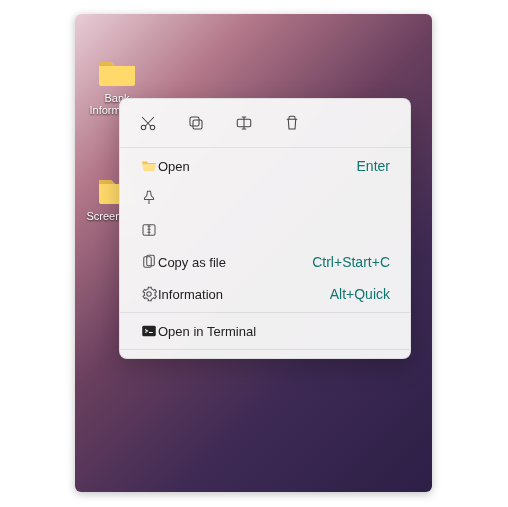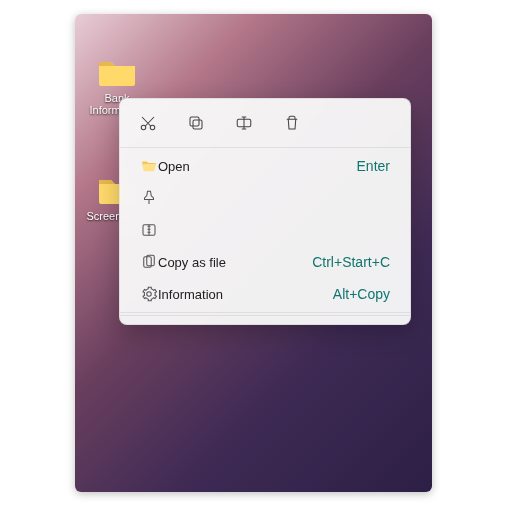--- a/index.html
+++ b/index.html
@@ -117,22 +117,31 @@
     </div>
 
     <div class="item">
       <span class="ico">
         <svg viewBox="0 0 24 24" stroke="#555" stroke-width="1.4" fill="none">
             <circle cx="12" cy="12" r="3"></circle>
             <path d="M20 14a8 8 0 0 0 0-4l2-1-2-3-2 1a8 8 0 0 0-3-2l0-2h-4l0 2a8 8 0 0 0-3 2l-2-1-2 3 2 1a8 8 0 0 0 0 4l-2 1 2 3 2-1a8 8 0 0 0 3 2l0 2h4l0-2a8 8 0 0 0 3-2l2 1 2-3z"></path>
           </svg>
       </span>
       <span class="lbl">Information</span>
-      <span class="hint">Alt+Copy</span>
+      <span class="hint">Alt+Quick</span>
     </div>
 
     <div class="sep"></div>
 
+    <div class="item">
+      <span class="ico">
+        <svg viewBox="0 0 24 24">
+            <rect x="3" y="5" width="18" height="14" rx="2" fill="#222"></rect>
+            <path d="M7 10l3 2-3 2M12 14h5" stroke="#fff" stroke-width="1.4" fill="none"></path>
+          </svg>
+      </span>
+      <span class="lbl">Open in Terminal</span>
+    </div>
 
     <div class="sep"></div>
 
   </div>
 </div>
 
 </body></html>

